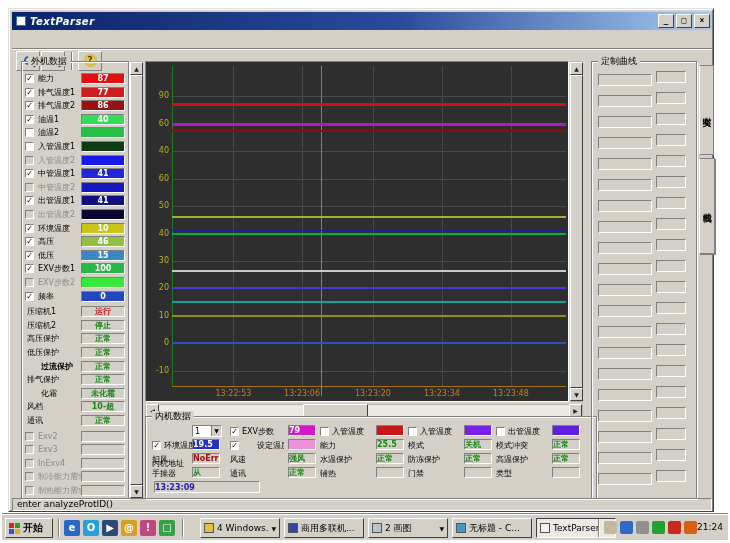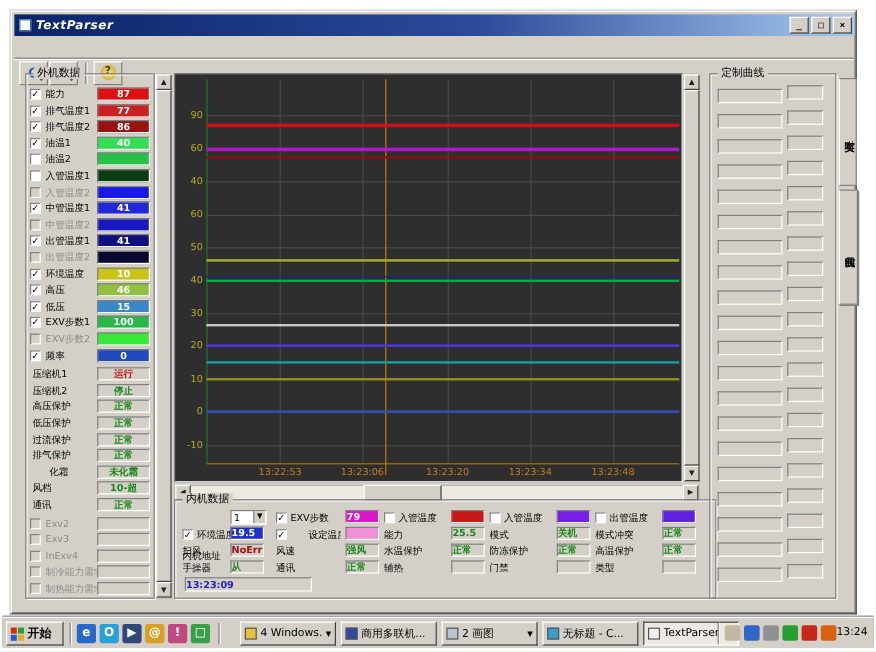--- a/index.html
+++ b/index.html
@@ -245,21 +245,21 @@
           </div>
           <div class="srow" style="top: 270.4px;">
             <span class="slabel" style="margin-left: 2px;">高压保护</span>
             <span class="sval" style="color: rgb(24, 136, 24);">正常</span>
           </div>
           <div class="srow" style="top: 284px;">
             <span class="slabel" style="margin-left: 2px;">低压保护</span>
             <span class="sval" style="color: rgb(24, 136, 24);">正常</span>
           </div>
           <div class="srow" style="top: 297.6px;">
-            <span class="slabel" style="margin-left: 2px;">过流保护</span>
+            <span class="slabel" style="margin-left: 16px; font-weight: bold;">过流保护</span>
             <span class="sval" style="color: rgb(24, 136, 24);">正常</span>
           </div>
           <div class="srow" style="top: 311.2px;">
             <span class="slabel" style="margin-left: 2px;">排气保护</span>
             <span class="sval" style="color: rgb(24, 136, 24);">正常</span>
           </div>
           <div class="srow" style="top: 324.8px;">
             <span class="slabel" style="margin-left: 16px;">化霜</span>
             <span class="sval" style="color: rgb(24, 136, 24);">未化霜</span>
           </div>
@@ -505,20 +505,23 @@
           <div class="rp-field" style="left: 6px; top: 411px; width: 54px; height: 12px;"></div>
           <div class="rp-field" style="left: 64px; top: 408px; width: 30px; height: 12px;"></div>
         </div>
     </div>
 
     <div id="sidetabs">
         <div class="sidetab" style="top: 56px; height: 90px;">实时文本</div>
         <div class="sidetab" style="top: 149px; height: 96px; width: 16px; box-shadow: rgb(128, 128, 128) 1px 1px 0px;">实时曲线</div>
       </div>
 
+    <div class="statusbar">
+      <span>enter analyzeProtID()</span>
+    </div>
   </div>
 
   <div class="taskbar">
     <span class="startbtn">
       <span class="flag">
           <i class="f1"></i>
           <i class="f2"></i>
           <i class="f3"></i>
           <i class="f4"></i>
         </span>
@@ -540,15 +543,15 @@
           <span class="tdrop">▼</span>
         </span><span class="taskbtn" style="left: 450px;">
           <span class="ticon" style="background: rgb(56, 160, 200);"></span>
           <span class="tlabel">无标题 - C...</span>
         </span><span class="taskbtn active" style="left: 534px;">
           <span class="ticon" style="background: rgb(240, 240, 240);"></span>
           <span class="tlabel">TextParser</span>
         </span></span>
     <span class="tsep" style="left:596px;"></span>
     <span id="tray"><span class="trayicon" style="left: 602px; background: rgb(192, 184, 160);"></span><span class="trayicon" style="left: 618px; background: rgb(48, 104, 200);"></span><span class="trayicon" style="left: 634px; background: rgb(144, 144, 144);"></span><span class="trayicon" style="left: 650px; background: rgb(40, 160, 48);"></span><span class="trayicon" style="left: 666px; background: rgb(200, 40, 24);"></span><span class="trayicon" style="left: 682px; background: rgb(216, 96, 16);"></span></span>
-    <span class="clock">13:24</span>
+    <span class="clock">21:24</span>
   </div>
 </div>
 
 </body></html>

